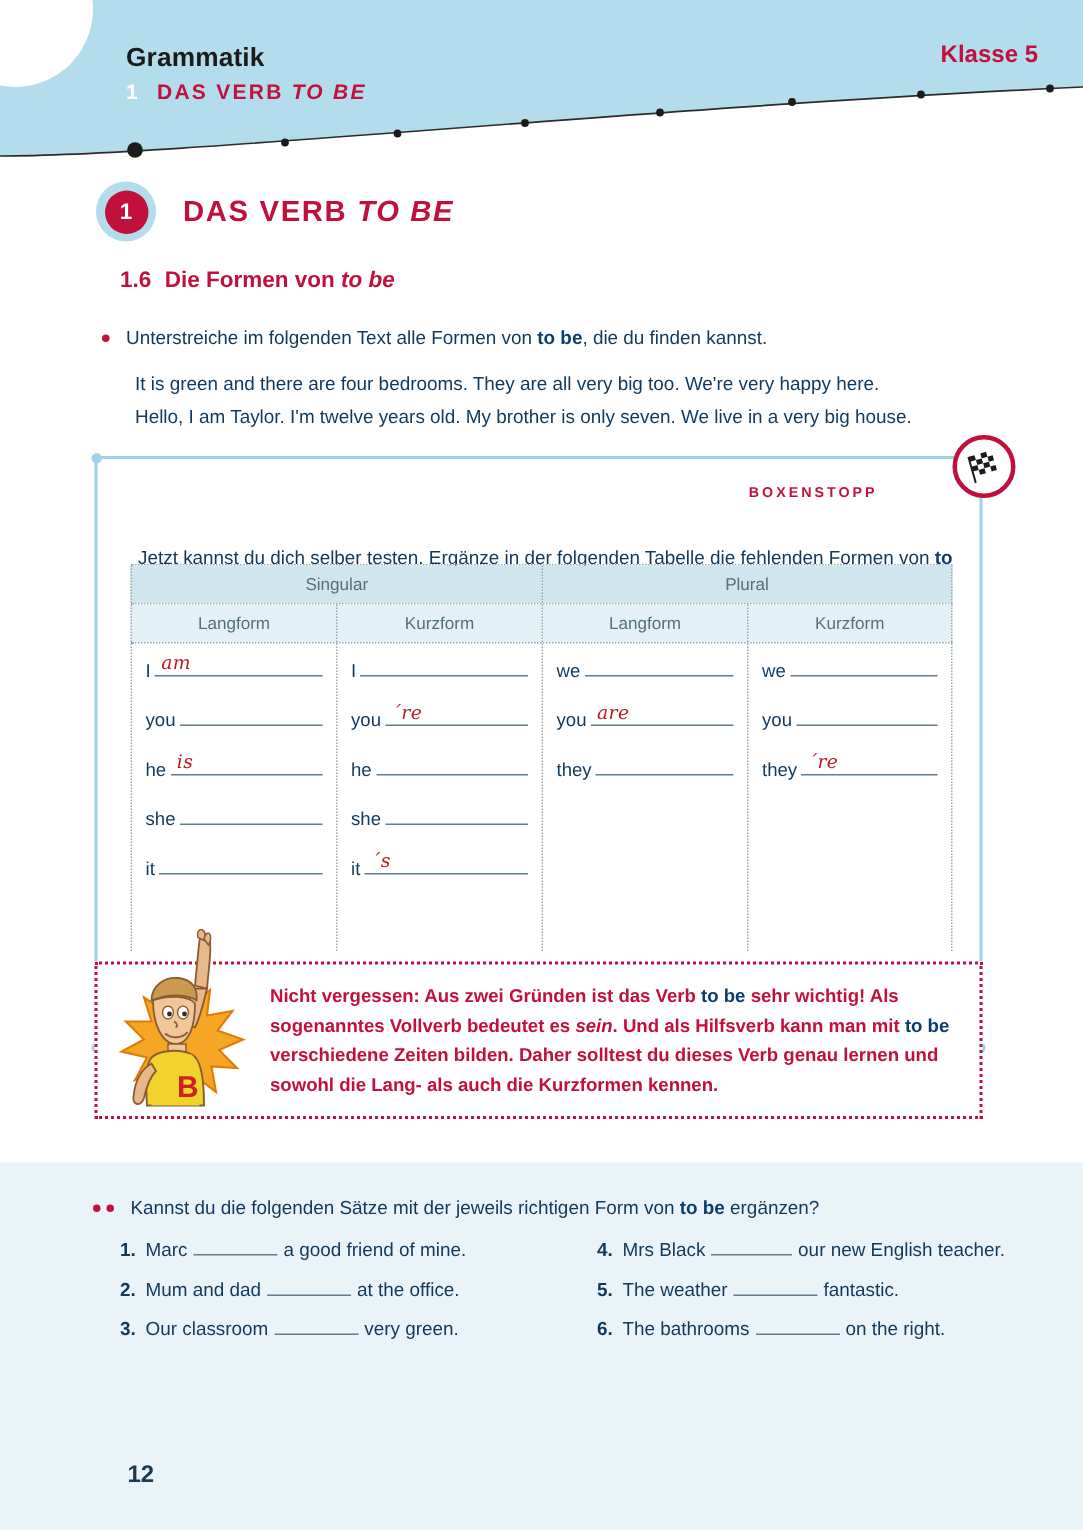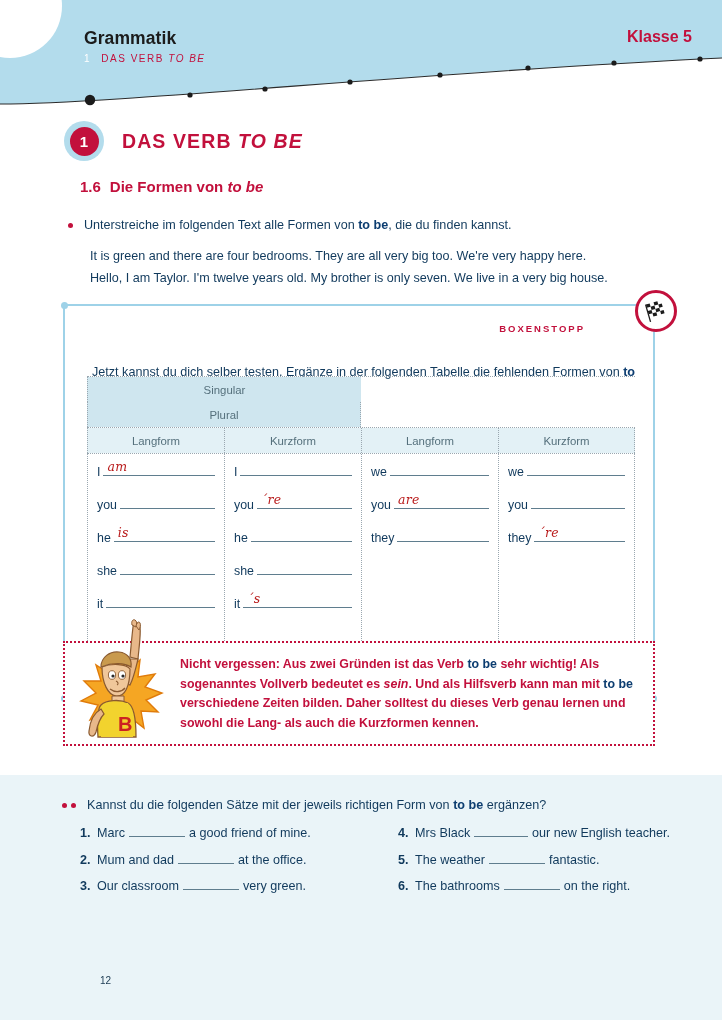--- a/index.html
+++ b/index.html
@@ -43,22 +43,22 @@
     left: 84px; top: 28px;
     font-size: 17.5px;
     font-weight: bold;
     color: #1b1b1b;
     letter-spacing: 0.1px;
     z-index: 4;
   }
   .header-sub {
     position: absolute;
     left: 84px; top: 53px;
-    font-size: 10px;
-    font-weight: normal;
+    font-size: 14px;
+    font-weight: bold;
     letter-spacing: 1.5px;
     z-index: 4;
     white-space: nowrap;
   }
   .header-sub .num { color: #ffffff; margin-right: 6px; }
   .header-sub .txt { color: #c2103c; }
   .header-sub .txt i { font-style: italic; }
   .header-class {
     position: absolute;
     right: 30px; top: 28px;
@@ -221,21 +221,20 @@
   .ftable {
     position: absolute;
     left: 22px; top: 70px;
     width: 548px;
   }
 
   .hdr-top {
     display: flex;
     border-top: 1px dotted #9aa7b0;
     border-bottom: 1px dotted #9aa7b0;
-    flex-direction: column;
   }
   .hdr-top-cell {
     width: 274px;
     height: 25px;
     background: #cfe6ef;
     color: #55707c;
     font-size: 11.4px;
     display: flex;
     align-items: center;
     justify-content: center;
@@ -375,23 +374,23 @@
   .ex-gap {
     display: inline-block;
     width: 56px;
     border-bottom: 1px solid #5f7d8e;
     margin: 0 4px;
     height: 11px;
   }
 
   .pagenum {
     position: absolute;
-    left: 100px; top: 975px;
-    font-size: 10px;
-    font-weight: normal;
+    left: 85px; top: 975px;
+    font-size: 16px;
+    font-weight: bold;
     color: #1b3a52;
     z-index: 5;
   }
 </style>
 </head>
 <body>
 
 <div class="page">
 
   <div class="lower-tint"></div>

